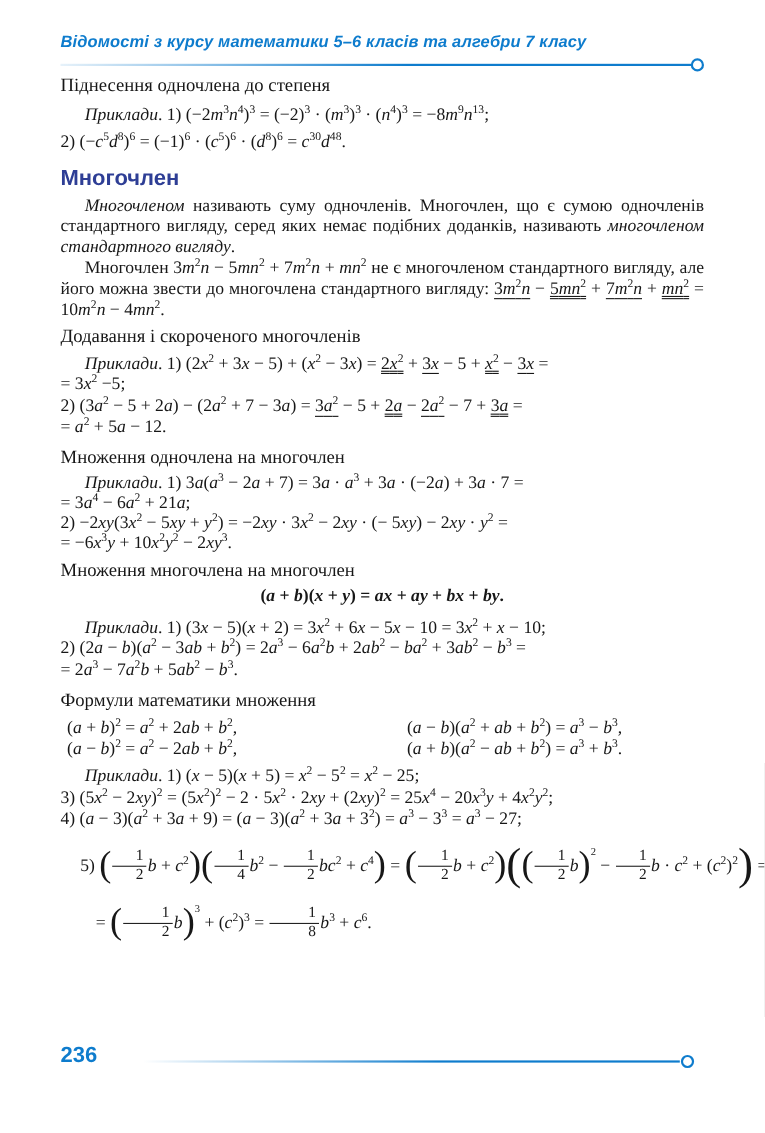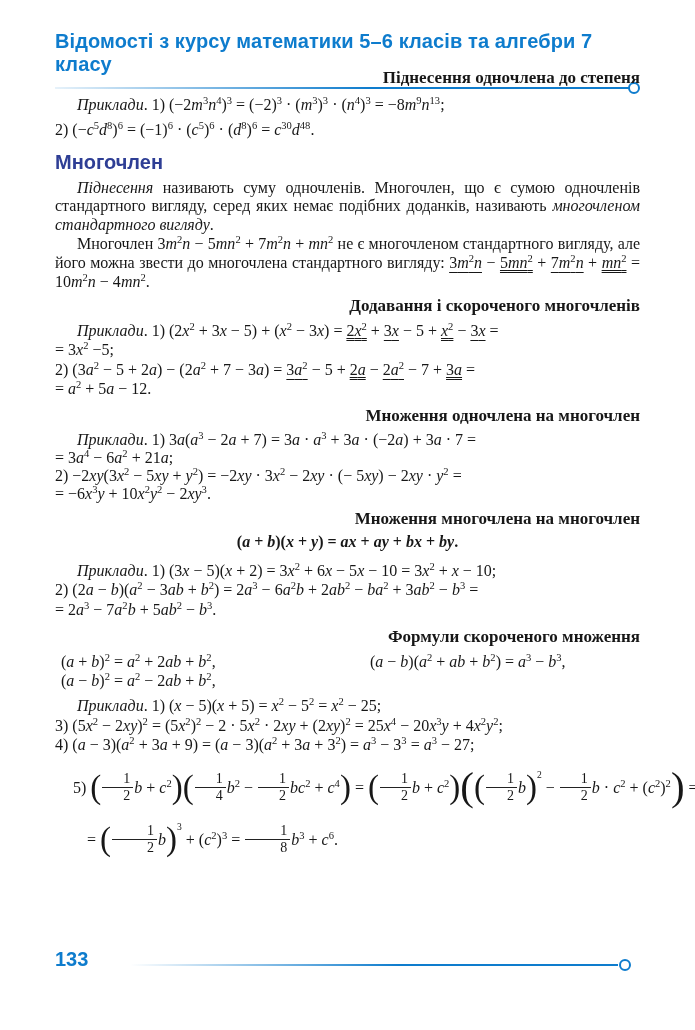--- a/index.html
+++ b/index.html
@@ -1,37 +1,37 @@
 <!DOCTYPE html>
 <html><head>
 <meta charset="utf-8">
 <style>
   html,body{margin:0;padding:0;background:#e8e8e8}
   .page{position:relative;width:695px;height:1030px;margin:0 auto;background:#ffffff;overflow:hidden;
         font-family:"Liberation Serif",serif;font-size:16px;color:#171717}
   
   .hdr{position:absolute;left:55px;top:30px;width:585px}
-  .hdr-title{font-family:"Liberation Sans",sans-serif;font-weight:bold;
-             font-size:20px;letter-spacing:.1px}
+  .hdr-title{font-family:"Liberation Sans",sans-serif;font-style:italic;font-weight:bold;
+             font-size:15px;letter-spacing:.1px}
   .rule{position:relative;height:14px;margin-top:5px}
   .rule .ln{position:absolute;left:0;right:11px;top:6px;height:2.2px;
             background:linear-gradient(90deg,rgba(14,124,205,.10),#0e7ccd 55%)}
   .rule .dot{position:absolute;right:0;top:1px;width:8px;height:8px;border:2.4px solid #0e7ccd;
              border-radius:50%;background:#fff}
   
   .ftr{position:absolute;left:0;top:946px;width:695px;height:40px}
   .ftr .pg{position:absolute;left:55px;top:2px;font-family:"Liberation Sans",sans-serif;
            font-weight:bold;font-size:20px}
   .ftr .ln{position:absolute;left:130px;width:488px;top:18px;height:2.2px;
            background:linear-gradient(90deg,rgba(14,124,205,0),#0e7ccd 55%)}
   .ftr .dot{position:absolute;left:619px;top:13px;width:8px;height:8px;border:2.4px solid #0e7ccd;
             border-radius:50%;background:#fff}
   
   .main{position:absolute;left:55px;top:66px;width:585px}
-  .sec-h{font-weight:bold;font-size:17px;text-align:right;line-height:20px}
+  .sec-h{font-weight:normal;font-size:17px;text-align:left;line-height:20px}
   .h1{margin:2px 0 4px}
   .h2{margin:5px 0 5px}
   .h3{margin:7px 0 5px}
   .h4{margin:6px 0 2px}
   .h5{margin:8px 0 5px}
   .blue-h{font-family:"Liberation Sans",sans-serif;font-weight:bold;font-size:20px;
           text-align:left;line-height:25px;margin:8px 0 4px}
   .para{text-align:justify;text-indent:22px;line-height:18.3px}
   .para2{text-align:justify;text-indent:22px;line-height:19px}
   .m{white-space:nowrap;line-height:19px}
@@ -75,58 +75,59 @@
     </div>
   </div>
 
   <div class="main">
 
     <div class="sec-h h1">Піднесення одночлена до степеня</div>
     <div class="m lh25 ind"><i>Приклади</i>. 1) (−2<i>m</i><sup>3</sup><i>n</i><sup>4</sup>)<sup>3</sup> = (−2)<sup>3</sup> · (<i>m</i><sup>3</sup>)<sup>3</sup> · (<i>n</i><sup>4</sup>)<sup>3</sup> = −8<i>m</i><sup>9</sup><i>n</i><sup>13</sup>;</div>
     <div class="m lh25">2) (−<i>c</i><sup>5</sup><i>d</i><sup>8</sup>)<sup>6</sup> = (−1)<sup>6</sup> · (<i>c</i><sup>5</sup>)<sup>6</sup> · (<i>d</i><sup>8</sup>)<sup>6</sup> = <i>c</i><sup>30</sup><i>d</i><sup>48</sup>.</div>
 
     <div class="blue-h" style="color:#2e3e95">Многочлен</div>
-    <div class="para"><i>Піднесення</i> називають суму одночленів. Многочлен, що є сумою одночленів стандартного вигляду, серед яких немає подібних доданків, називають <i>многочленом стандартного вигляду</i>.</div>
+    <div class="para"><i>Многочленом</i> називають суму одночленів. Многочлен, що є сумою одночленів стандартного вигляду, серед яких немає подібних доданків, називають <i>многочленом стандартного вигляду</i>.</div>
     <div class="para2">Многочлен 3<i>m</i><sup>2</sup><i>n</i> − 5<i>mn</i><sup>2</sup> + 7<i>m</i><sup>2</sup><i>n</i> + <i>mn</i><sup>2</sup> не є многочленом стандартного вигляду, але його можна звести до многочлена стандартного вигляду: <u>3<i>m</i><sup>2</sup><i>n</i></u> − <u class="d">5<i>mn</i><sup>2</sup></u> + <u>7<i>m</i><sup>2</sup><i>n</i></u> + <u class="d"><i>mn</i><sup>2</sup></u> = 10<i>m</i><sup>2</sup><i>n</i> − 4<i>mn</i><sup>2</sup>.</div>
 
     <div class="sec-h h2">Додавання і скороченого многочленів</div>
     <div class="m lh195 ind"><i>Приклади</i>. 1) (2<i>x</i><sup>2</sup> + 3<i>x</i> − 5) + (<i>x</i><sup>2</sup> − 3<i>x</i>) = <u class="d">2<i>x</i><sup>2</sup></u> + <u>3<i>x</i></u> − 5 + <u class="d"><i>x</i><sup>2</sup></u> − <u>3<i>x</i></u> =</div>
     <div class="m lh195">= 3<i>x</i><sup>2</sup> −5;</div>
     <div class="m lh195">2) (3<i>a</i><sup>2</sup> − 5 + 2<i>a</i>) − (2<i>a</i><sup>2</sup> + 7 − 3<i>a</i>) = <u>3<i>a</i><sup>2</sup></u> − 5 + <u class="d">2<i>a</i></u> − <u>2<i>a</i><sup>2</sup></u> − 7 + <u class="d">3<i>a</i></u> =</div>
     <div class="m lh195">= <i>a</i><sup>2</sup> + 5<i>a</i> − 12.</div>
 
     <div class="sec-h h3">Множення одночлена на многочлен</div>
     <div class="m lh18 ind"><i>Приклади</i>. 1) 3<i>a</i>(<i>a</i><sup>3</sup> − 2<i>a</i> + 7) = 3<i>a</i> · <i>a</i><sup>3</sup> + 3<i>a</i> · (−2<i>a</i>) + 3<i>a</i> · 7 =</div>
     <div class="m lh18">= 3<i>a</i><sup>4</sup> − 6<i>a</i><sup>2</sup> + 21<i>a</i>;</div>
     <div class="m lh18">2) −2<i>xy</i>(3<i>x</i><sup>2</sup> − 5<i>xy</i> + <i>y</i><sup>2</sup>) = −2<i>xy</i> · 3<i>x</i><sup>2</sup> − 2<i>xy</i> · (− 5<i>xy</i>) − 2<i>xy</i> · <i>y</i><sup>2</sup> =</div>
     <div class="m lh18">= −6<i>x</i><sup>3</sup><i>y</i> + 10<i>x</i><sup>2</sup><i>y</i><sup>2</sup> − 2<i>xy</i><sup>3</sup>.</div>
 
     <div class="sec-h h4">Множення многочлена на многочлен</div>
     <div class="m fsh bold center">(<i>a</i> + <i>b</i>)(<i>x</i> + <i>y</i>) = <i>ax</i> + <i>ay</i> + <i>bx</i> + <i>by</i>.</div>
     <div class="m lh195 ind gap8"><i>Приклади</i>. 1) (3<i>x</i> − 5)(<i>x</i> + 2) = 3<i>x</i><sup>2</sup> + 6<i>x</i> − 5<i>x</i> − 10 = 3<i>x</i><sup>2</sup> + <i>x</i> − 10;</div>
     <div class="m lh195">2) (2<i>a</i> − <i>b</i>)(<i>a</i><sup>2</sup> − 3<i>ab</i> + <i>b</i><sup>2</sup>) = 2<i>a</i><sup>3</sup> − 6<i>a</i><sup>2</sup><i>b</i> + 2<i>ab</i><sup>2</sup> − <i>ba</i><sup>2</sup> + 3<i>ab</i><sup>2</sup> − <i>b</i><sup>3</sup> =</div>
     <div class="m lh195">= 2<i>a</i><sup>3</sup> − 7<i>a</i><sup>2</sup><i>b</i> + 5<i>ab</i><sup>2</sup> − <i>b</i><sup>3</sup>.</div>
 
-    <div class="sec-h h5">Формули скороченого множення</div>
+    <div class="sec-h h5">Формули математики множення</div>
     <div class="cols">
       <div class="L">
         <div class="m">(<i>a</i> + <i>b</i>)<sup>2</sup> = <i>a</i><sup>2</sup> + 2<i>ab</i> + <i>b</i><sup>2</sup>,</div>
         <div class="m">(<i>a</i> − <i>b</i>)<sup>2</sup> = <i>a</i><sup>2</sup> − 2<i>ab</i> + <i>b</i><sup>2</sup>,</div>
       </div>
       <div class="R">
         <div class="m">(<i>a</i> − <i>b</i>)(<i>a</i><sup>2</sup> + <i>ab</i> + <i>b</i><sup>2</sup>) = <i>a</i><sup>3</sup> − <i>b</i><sup>3</sup>,</div>
+        <div class="m">(<i>a</i> + <i>b</i>)(<i>a</i><sup>2</sup> − <i>ab</i> + <i>b</i><sup>2</sup>) = <i>a</i><sup>3</sup> + <i>b</i><sup>3</sup>.</div>
       </div>
     </div>
     <div class="m lh195 ind gap6"><i>Приклади</i>. 1) (<i>x</i> − 5)(<i>x</i> + 5) = <i>x</i><sup>2</sup> − 5<sup>2</sup> = <i>x</i><sup>2</sup> − 25;</div>
     <div class="m lh195">3) (5<i>x</i><sup>2</sup> − 2<i>xy</i>)<sup>2</sup> = (5<i>x</i><sup>2</sup>)<sup>2</sup> − 2 · 5<i>x</i><sup>2</sup> · 2<i>xy</i> + (2<i>xy</i>)<sup>2</sup> = 25<i>x</i><sup>4</sup> − 20<i>x</i><sup>3</sup><i>y</i> + 4<i>x</i><sup>2</sup><i>y</i><sup>2</sup>;</div>
     <div class="m lh195">4) (<i>a</i> − 3)(<i>a</i><sup>2</sup> + 3<i>a</i> + 9) = (<i>a</i> − 3)(<i>a</i><sup>2</sup> + 3<i>a</i> + 3<sup>2</sup>) = <i>a</i><sup>3</sup> − 3<sup>3</sup> = <i>a</i><sup>3</sup> − 27;</div>
     <div class="tall tall5">5) <span class="bp">(</span><span class="frac"><span class="t">1</span><span class="b">2</span></span><i>b</i> + <i>c</i><sup>2</sup><span class="bp">)</span><span class="bp">(</span><span class="frac"><span class="t">1</span><span class="b">4</span></span><i>b</i><sup>2</sup> − <span class="frac"><span class="t">1</span><span class="b">2</span></span><i>bc</i><sup>2</sup> + <i>c</i><sup>4</sup><span class="bp">)</span> = <span class="bp">(</span><span class="frac"><span class="t">1</span><span class="b">2</span></span><i>b</i> + <i>c</i><sup>2</sup><span class="bp">)</span><span class="bp2">(</span><span class="bp">(</span><span class="frac"><span class="t">1</span><span class="b">2</span></span><i>b</i><span class="bp">)</span><sup class="ph">2</sup> − <span class="frac"><span class="t">1</span><span class="b">2</span></span><i>b</i> · <i>c</i><sup>2</sup> + (<i>c</i><sup>2</sup>)<sup>2</sup><span class="bp2">)</span> =</div>
     <div class="tall tall6">= <span class="bp">(</span><span class="frac"><span class="t">1</span><span class="b">2</span></span><i>b</i><span class="bp">)</span><sup class="ph">3</sup> + (<i>c</i><sup>2</sup>)<sup>3</sup> = <span class="frac"><span class="t">1</span><span class="b">8</span></span><i>b</i><sup>3</sup> + <i>c</i><sup>6</sup>.</div>
 
   </div>
 
   <div class="ftr">
-    <div class="pg" style="color:#0e7ccd">133</div>
+    <div class="pg" style="color:#0e7ccd">236</div>
     <div class="ln"></div>
     <div class="dot"></div>
   </div>
 
 </div>
 
 </body></html>

